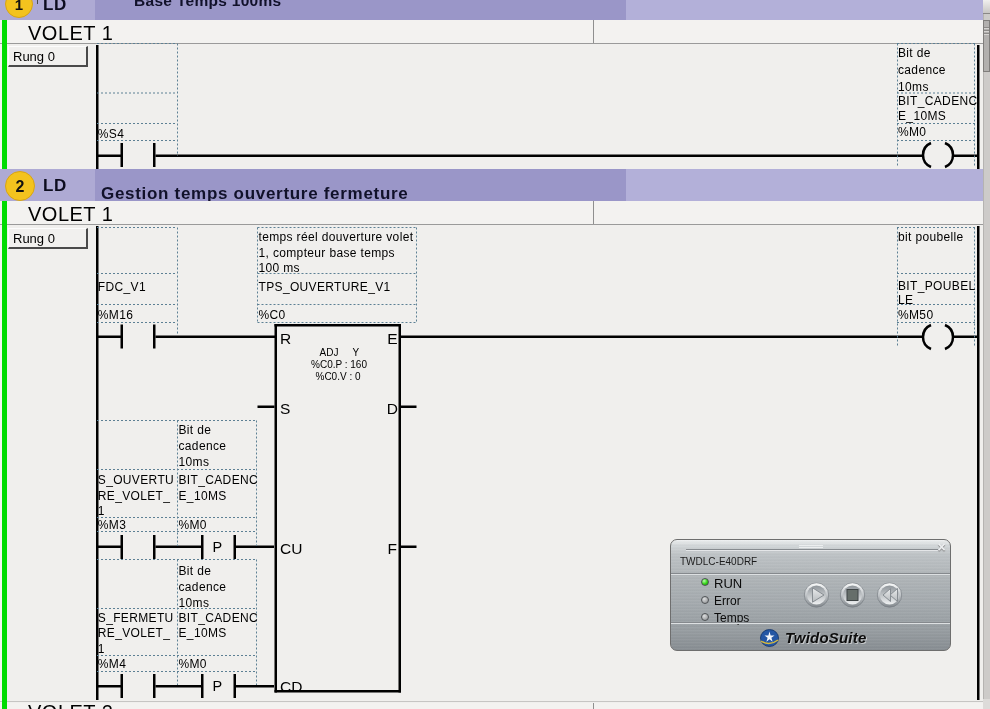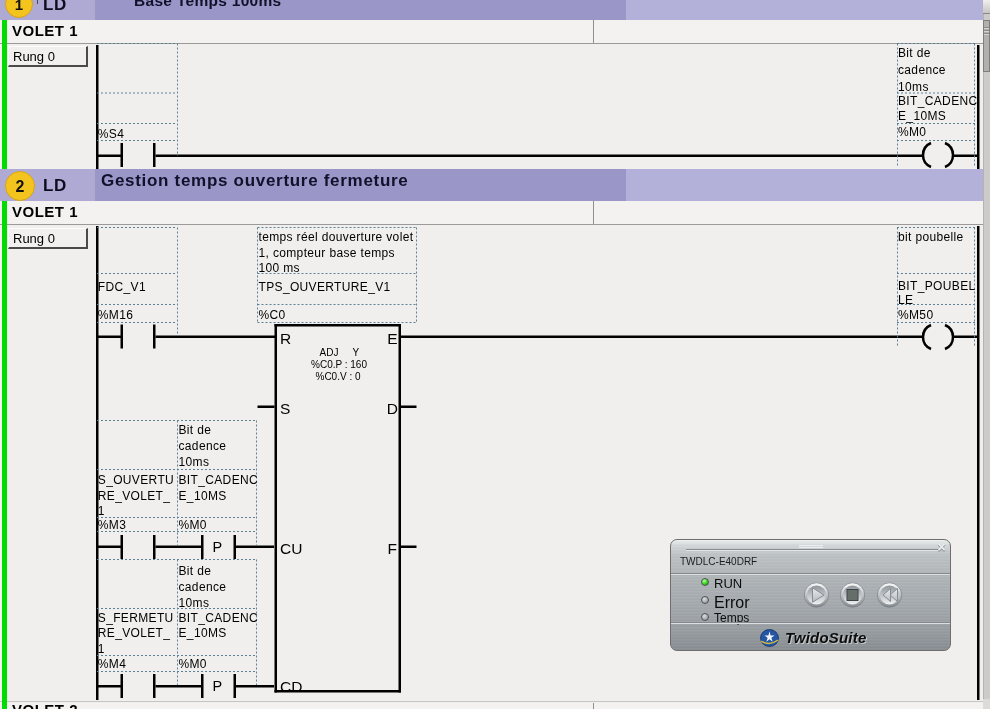--- a/index.html
+++ b/index.html
@@ -2,21 +2,21 @@
 <html><head>
 <meta charset="utf-8">
 <style>
 html,body{margin:0;padding:0}
 body{width:990px;height:709px;position:relative;overflow:hidden;background:#f0efed;font-family:"Liberation Sans",sans-serif}
 .abs{position:absolute}
 .hdrA{background:#aeaad4}
 .hdrB{background:#9a96c8}
 .hdrC{background:#b3b0d9}
 .volet{background:#f3f2f0;border-bottom:1px solid #9a9a9a}
-.volet .vt{position:absolute;left:12px;font-weight:bold;font-size:15px;color:#000;letter-spacing:0.5px}
+.volet .vt{position:absolute;left:28px;font-weight:normal;font-size:20px;color:#000;letter-spacing:0.5px}
 .vdiv{position:absolute;left:593px;top:0;width:1px;height:100%;background:#8f8f8f}
 .circ{position:absolute;border-radius:50%;background:#f3c31e;border:1px solid #d8a414;box-sizing:border-box;text-align:center;font-weight:bold;color:#111}
 .ld{position:absolute;font-weight:bold;font-size:17px;color:#0d0d1f;letter-spacing:0.5px}
 .title{position:absolute;font-weight:bold;font-size:17px;color:#11112a;letter-spacing:0.7px}
 .rung{position:absolute;left:8px;width:80px;height:21px;background:#f1f0ee;border-top:1px solid #fcfcfc;border-left:1px solid #fcfcfc;border-right:2px solid #4a4a4a;border-bottom:2px solid #4a4a4a;box-sizing:border-box;color:#000;padding:2px 0 0 4px;font-size:13px}
 </style>
 </head>
 <body>
 
 <div class="abs" style="left:0;top:0;width:2px;height:709px;background:#f5f4f2"></div>
@@ -35,21 +35,21 @@
   <span class="vt" style="top:1.5px">VOLET 1</span>
   <div class="vdiv"></div>
 </div>
 <div class="rung" style="top:46px">Rung 0</div>
 
 <div class="abs hdrA" style="left:0;top:169px;width:95px;height:32px"></div>
 <div class="abs hdrB" style="left:95px;top:169px;width:531px;height:32px"></div>
 <div class="abs hdrC" style="left:626px;top:169px;width:357px;height:32px"></div>
 <div class="circ" style="left:5px;top:171px;width:30px;height:30px;font-size:16px;line-height:30px">2</div>
 <div class="ld" style="left:43px;top:176px">LD</div>
-<div class="title" style="left:101px;top:171px">Gestion temps ouverture fermeture</div>
+<div class="title" style="left:101px;top:184px">Gestion temps ouverture fermeture</div>
 
 <div class="abs volet" style="left:0;top:201px;width:983px;height:24px;box-sizing:border-box">
   <span class="vt" style="top:1.5px">VOLET 1</span>
   <div class="vdiv"></div>
 </div>
 <div class="rung" style="top:227.5px">Rung 0</div>
 
 <div class="abs" style="left:0;top:701px;width:983px;height:1px;background:#c6c5c3"></div>
 <div class="abs volet" style="left:0;top:703px;width:983px;height:6px;box-sizing:border-box;border-bottom:none;overflow:hidden">
   <span class="vt" style="top:-2px">VOLET 2</span>
@@ -197,21 +197,21 @@
   <div class="abs" style="left:128px;top:7px;width:24px;height:1px;background:#eceeef"></div>
   <div class="abs" style="left:264px;top:1px;width:13px;height:12px;color:#eceef0;font-size:14px;font-weight:bold;line-height:12px;text-align:center;text-shadow:0 1px 1px #777">×</div>
   <div class="abs" style="left:9px;top:15.5px;font-size:10px;color:#1c1c1c">TWDLC-E40DRF</div>
   <div class="abs" style="left:0;top:33px;width:281px;height:1px;background:#85898d"></div>
   <div class="abs" style="left:0;top:34px;width:281px;height:1px;background:#dde0e2"></div>
 
   <div class="abs" style="left:30px;top:38px;width:8px;height:8px;border-radius:50%;background:radial-gradient(circle at 35% 30%,#b8ffab,#33d414 55%,#17960a);border:1px solid #4f5356;box-sizing:border-box"></div>
   <div class="abs" style="left:30px;top:55.5px;width:8px;height:8px;border-radius:50%;background:radial-gradient(circle at 35% 30%,#dcdedf,#a2a4a6 70%,#85878a);border:1px solid #4f5356;box-sizing:border-box"></div>
   <div class="abs" style="left:30px;top:72.5px;width:8px;height:8px;border-radius:50%;background:radial-gradient(circle at 35% 30%,#dcdedf,#a2a4a6 70%,#85878a);border:1px solid #4f5356;box-sizing:border-box"></div>
   <div class="abs" style="left:43px;top:36px;font-size:13px;color:#0b0b0b">RUN</div>
-  <div class="abs" style="left:43px;top:53.5px;font-size:16px;color:#0b0b0b">Error</div>
+  <div class="abs" style="left:43px;top:53.5px;font-size:12px;color:#0b0b0b">Error</div>
   <div class="abs" style="left:43px;top:70.5px;font-size:12px;color:#0b0b0b">Temps</div>
 
   <svg class="abs" style="left:130px;top:41px" width="125" height="30">
     <defs>
       <linearGradient id="bg1" x1="0" y1="0" x2="0" y2="1">
         <stop offset="0" stop-color="#fbfcfc"></stop>
           <stop offset="0.45" stop-color="#c6cacd"></stop>
           <stop offset="1" stop-color="#82888d"></stop>
       </linearGradient>
       <linearGradient id="bg2" x1="0" y1="0" x2="0" y2="1">

